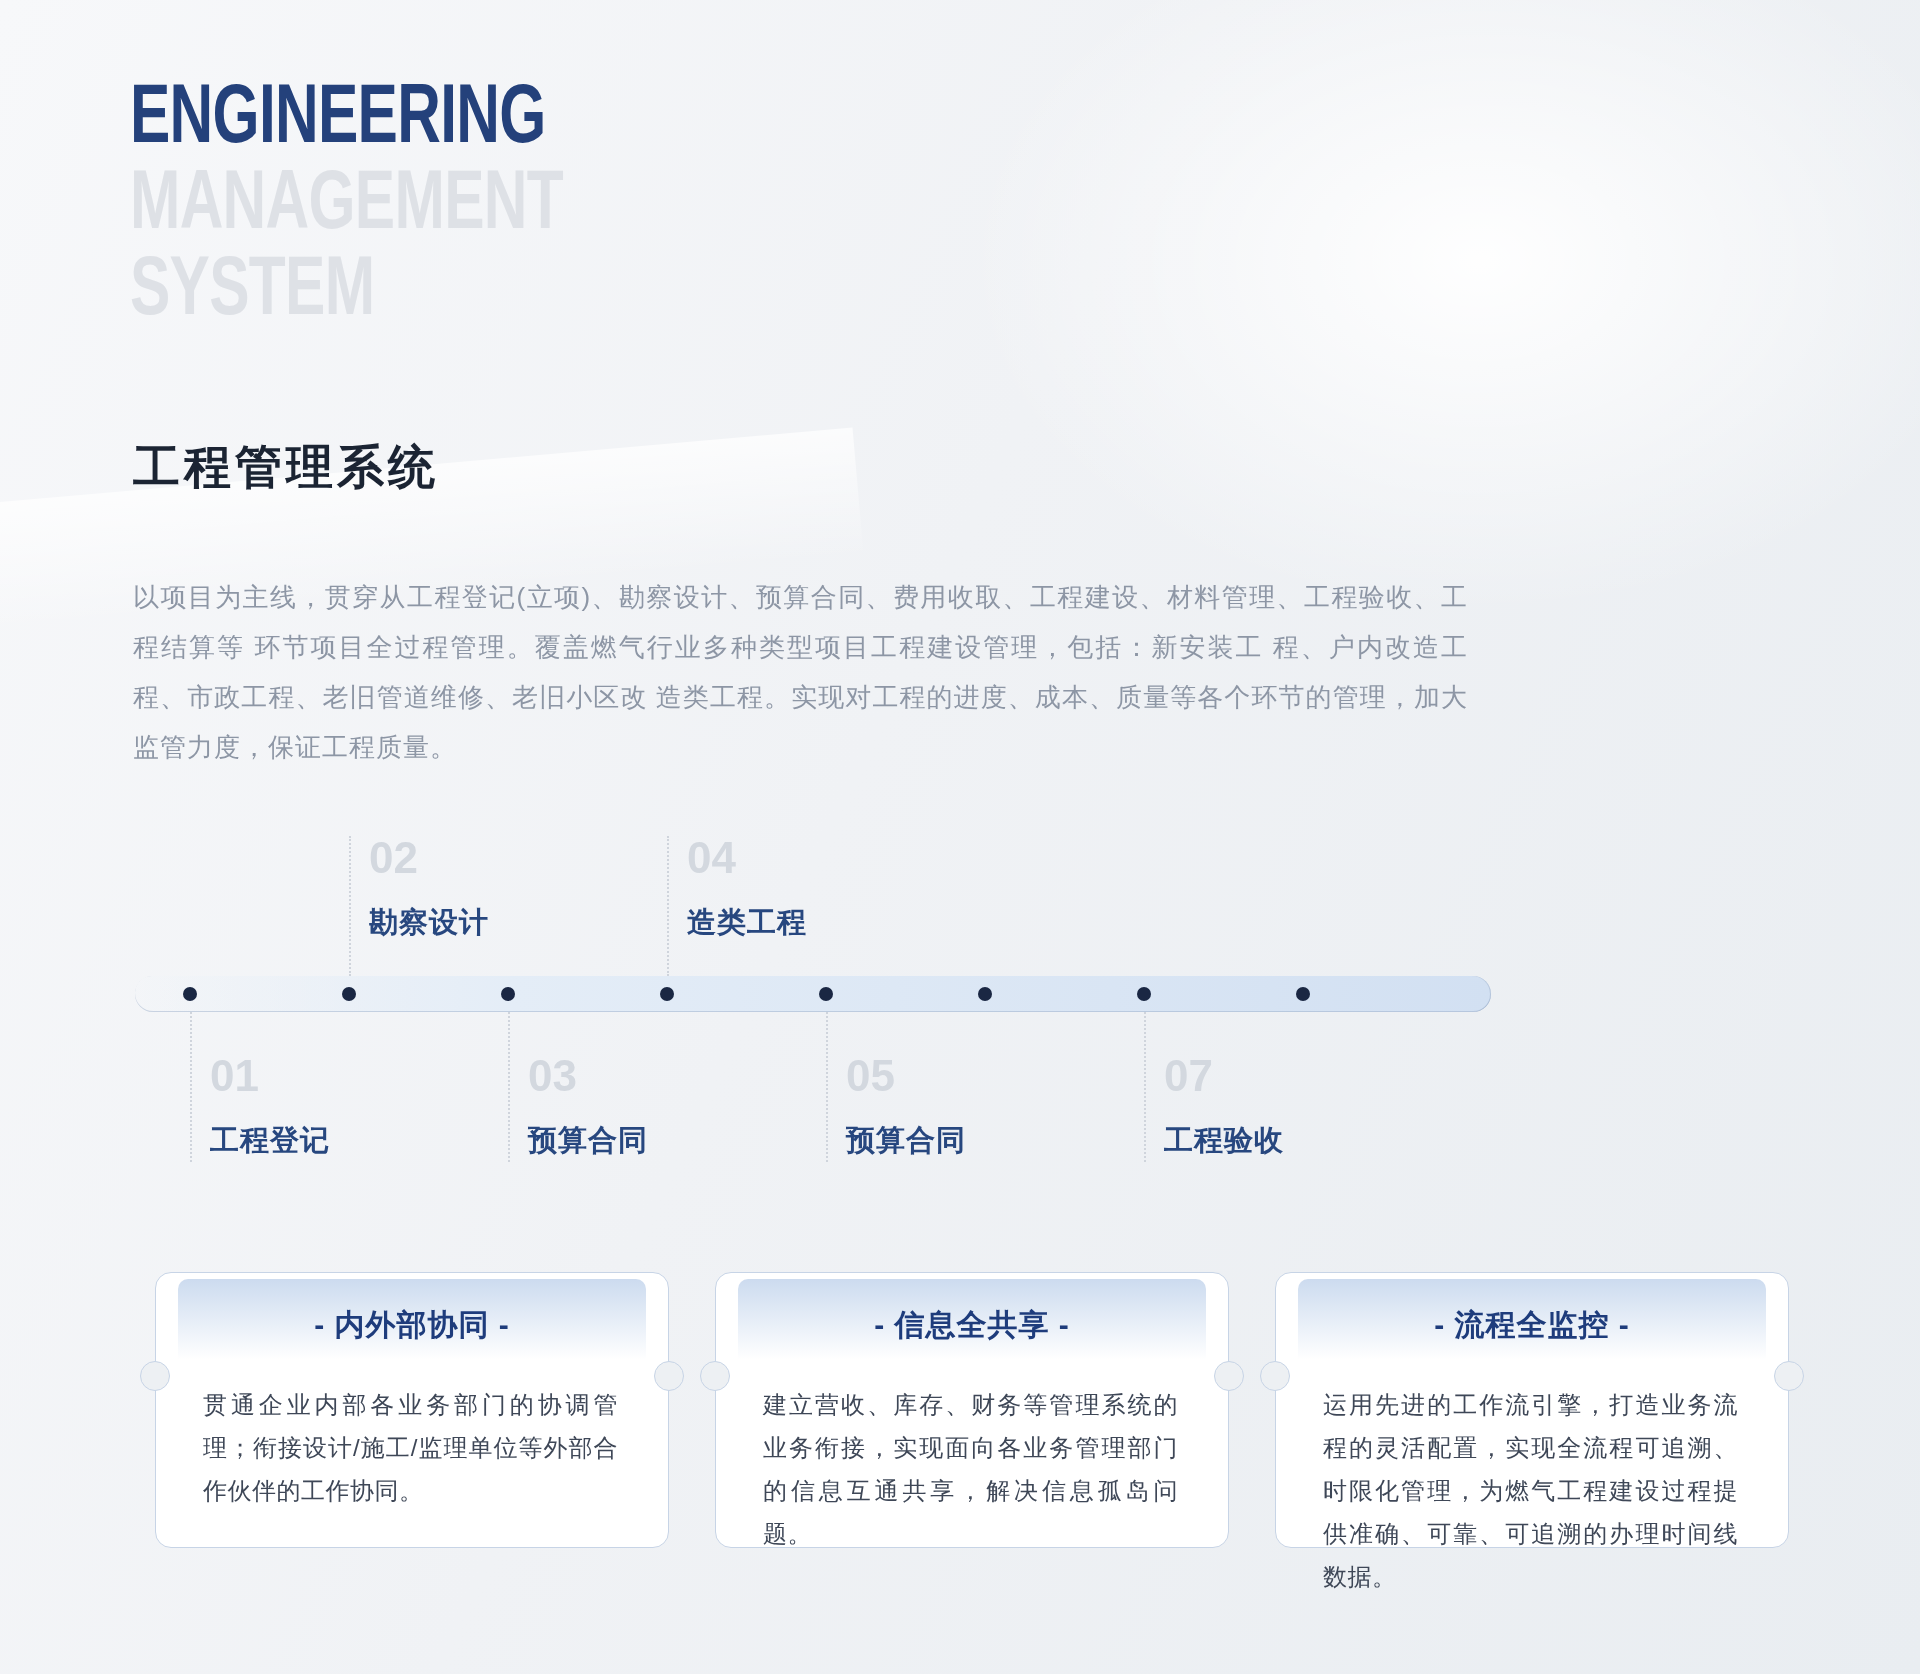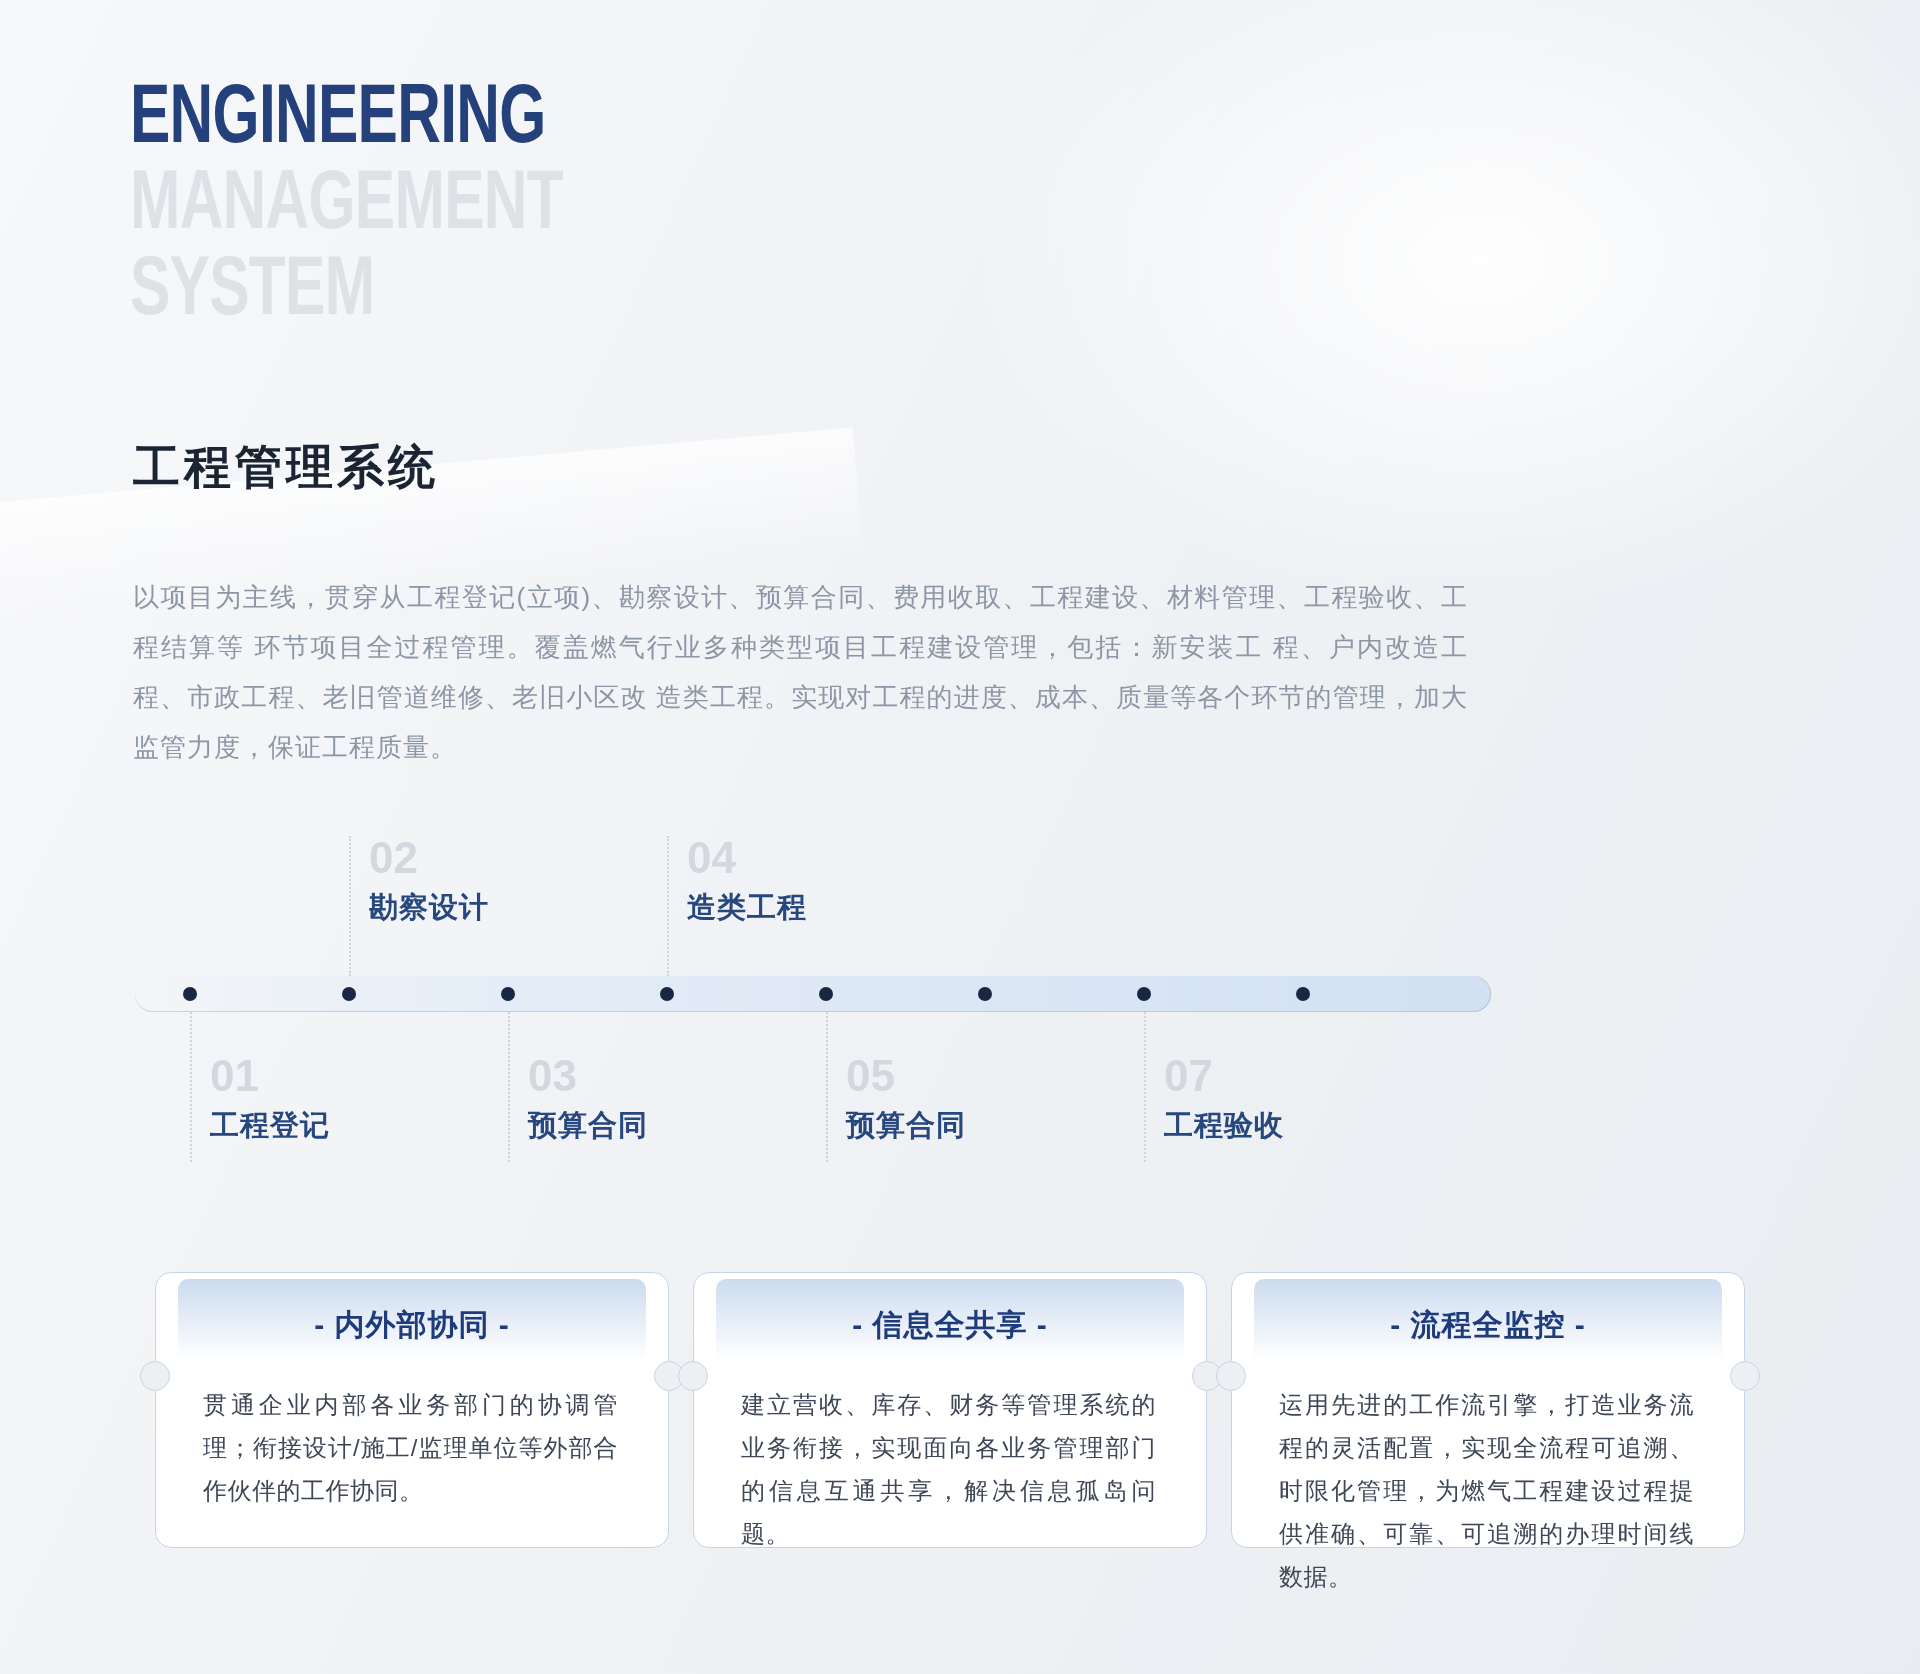--- a/index.html
+++ b/index.html
@@ -45,25 +45,25 @@
   .step { position:absolute; }
   .step .vline { position:absolute; left:0; width:0; border-left:2px dotted #cfd4dc; }
   .step.above { top:0; }
   .step.above .vline { top:6px; height:140px; }
   .step.below { top:182px; }
   .step.below .vline { top:0; height:150px; }
   .step-num { margin-left:20px; font-size:44px; line-height:48px;
               font-weight:bold; color:#d3d8df; }
   .step.above .step-num { margin-top:4px; }
   .step.below .step-num { margin-top:40px; }
-  .step-label { margin-left:20px; margin-top:8px; font-size:29px; line-height:34px;
+  .step-label { margin-left:20px; margin-top:23px; font-size:29px; line-height:34px;
                 font-weight:bold; color:#27477f; letter-spacing:1px; white-space:nowrap; }
 
   
-  .cards { position:absolute; left:155px; top:1272px; display:flex; gap:24px;justify-content:flex-end; }
+  .cards { position:absolute; left:155px; top:1272px; display:flex; gap:46px;justify-content:flex-end; }
   .card { position:relative; width:514px; height:276px; background:#ffffff;
           border:1px solid #c7d4e6; border-radius:16px; }
   .card-head { position:absolute; left:22px; right:22px; top:6px; height:84px;
                border-radius:10px 10px 0 0;
                background:linear-gradient(180deg,#ccdbef 0%, rgba(255,255,255,0) 96%); }
   .card-title { position:absolute; left:0; right:0; top:32px; text-align:center;
                 font-size:30px; font-weight:bold; color:#1e3c7c; letter-spacing:1px; }
   .card-body { position:absolute; left:47px; right:50px; top:110px;
                font-size:24px; line-height:43px; color:#3e4757;
                text-align:justify; letter-spacing:0.5px; }

